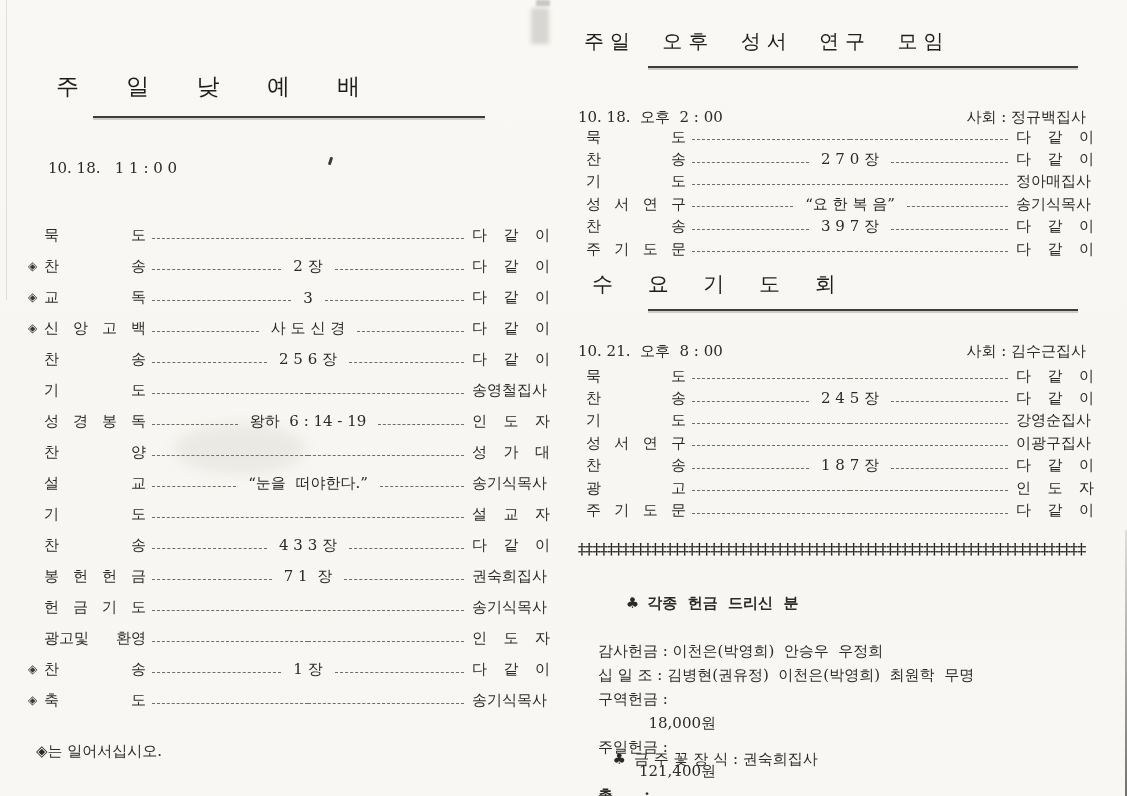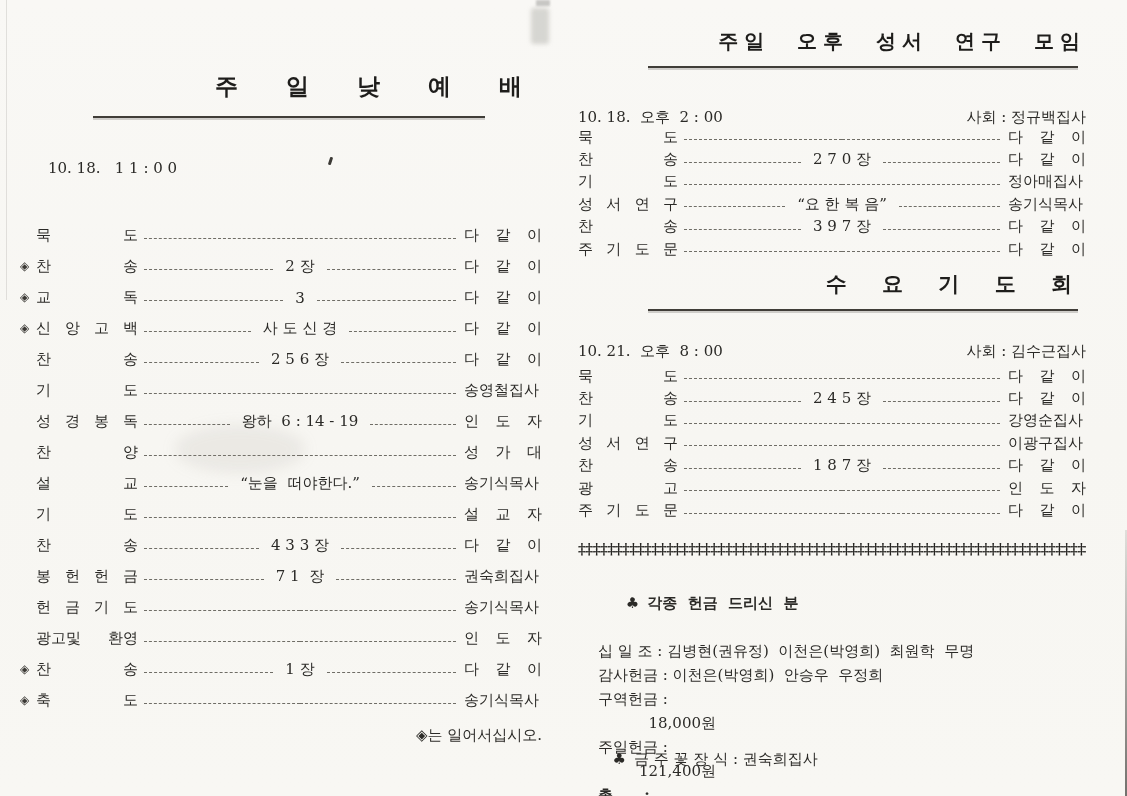--- a/index.html
+++ b/index.html
@@ -13,21 +13,21 @@
   .paper{
     position:relative;width:1127px;height:796px;
     background:linear-gradient(180deg,#f9f8f5 0%,#f7f6f2 55%,#f8f7f3 100%);
   }
   
   .col-left{position:absolute;left:36px;top:0;width:506px;}
   .col-right{position:absolute;left:578px;top:0;width:508px;}
 
   
   .big-title{
-    text-align:right;font-weight:bold;color:#1e1d1b;
+    text-align:left;font-weight:normal;color:#1e1d1b;
     white-space:nowrap;
   }
   .l-title{position:absolute;top:71px;left:0;width:100%;}
   .l-title .big-title{font-size:23px;letter-spacing:20px;padding-left:20px;}
   .title-rule{
     height:0;border-bottom:2.5px solid #403d38;
     box-shadow:0 2px 0 rgba(64,61,56,.22);
   }
   .l-rule{width:392px;margin:14px auto 0;}
 
@@ -40,21 +40,21 @@
   
   .info{display:flex;justify-content:space-between;font-size:15px;}
   .l-info{position:absolute;top:155px;left:12px;width:100%;align-items:flex-start;}
   .l-info .when{white-space:pre;padding-top:4px;}
   .l-info .officiants{text-align:right;line-height:30px;white-space:pre;}
   .r1-info{position:absolute;top:108px;left:0;width:100%;}
   .r2-info{position:absolute;top:342px;left:0;width:100%;}
   .info .when,.info .mc{white-space:pre;}
 
   
-  .rows{position:absolute;left:0;width:100%;}
+  .rows{position:absolute;left:8px;width:100%;}
   .l-rows{top:220px;}
   .r1-rows{top:126px;}
   .r2-rows{top:365px;}
   .svc-row{
     display:flex;align-items:center;position:relative;
     font-size:15px;
   }
   .l-rows .svc-row{height:31px;}
   .r1-rows .svc-row,.r2-rows .svc-row{height:22.4px;}
   .svc-row .label{
@@ -69,21 +69,21 @@
   .svc-row .right{
     width:78px;flex:0 0 78px;margin-left:8px;
     text-align-last:justify;-moz-text-align-last:justify;white-space:nowrap;
   }
   .svc-row .star{
     position:absolute;left:-16px;top:50%;transform:translateY(-54%);
     font-size:12px;color:#3a3834;
   }
 
   
-  .l-note{position:absolute;top:726px;width:100%;text-align:right;font-size:15px;}
+  .l-note{position:absolute;top:742px;width:100%;text-align:left;font-size:15px;}
 
   
   .divider{
     position:absolute;top:540px;left:0;width:100%;height:18px;
     overflow:hidden;white-space:nowrap;
     font-size:15px;font-weight:bold;letter-spacing:-0.5px;color:#262522;
     line-height:18px;
   }
 
   
@@ -434,22 +434,22 @@
           <span class="right">다 같 이</span>
         </div>
       </div>
 
     <div class="divider">‡‡‡‡‡‡‡‡‡‡‡‡‡‡‡‡‡‡‡‡‡‡‡‡‡‡‡‡‡‡‡‡‡‡‡‡‡‡‡‡‡‡‡‡‡‡‡‡‡‡‡‡‡‡‡‡‡‡‡‡‡‡‡‡‡‡‡‡‡‡‡‡‡‡‡‡‡‡‡‡</div>
 
     <div class="offering">
       <div class="off-title">
         <span class="club">♣</span><span>각종  헌금  드리신  분</span>
       </div>
+      <div class="off-line">감사헌금 : 이천은(박영희)  안승우  우정희</div>
       <div class="off-line">십 일 조 : 김병현(권유정)  이천은(박영희)  최원학  무명</div>
-      <div class="off-line">감사헌금 : 이천은(박영희)  안승우  우정희</div>
       <div>
 
           <div class="amt-row">
             <span class="amt-label">구역헌금 :</span>
             <span class="amt-value">18,000원</span>
           </div>
 
           <div class="amt-row">
             <span class="amt-label">주일헌금 :</span>
             <span class="amt-value">121,400원</span>

